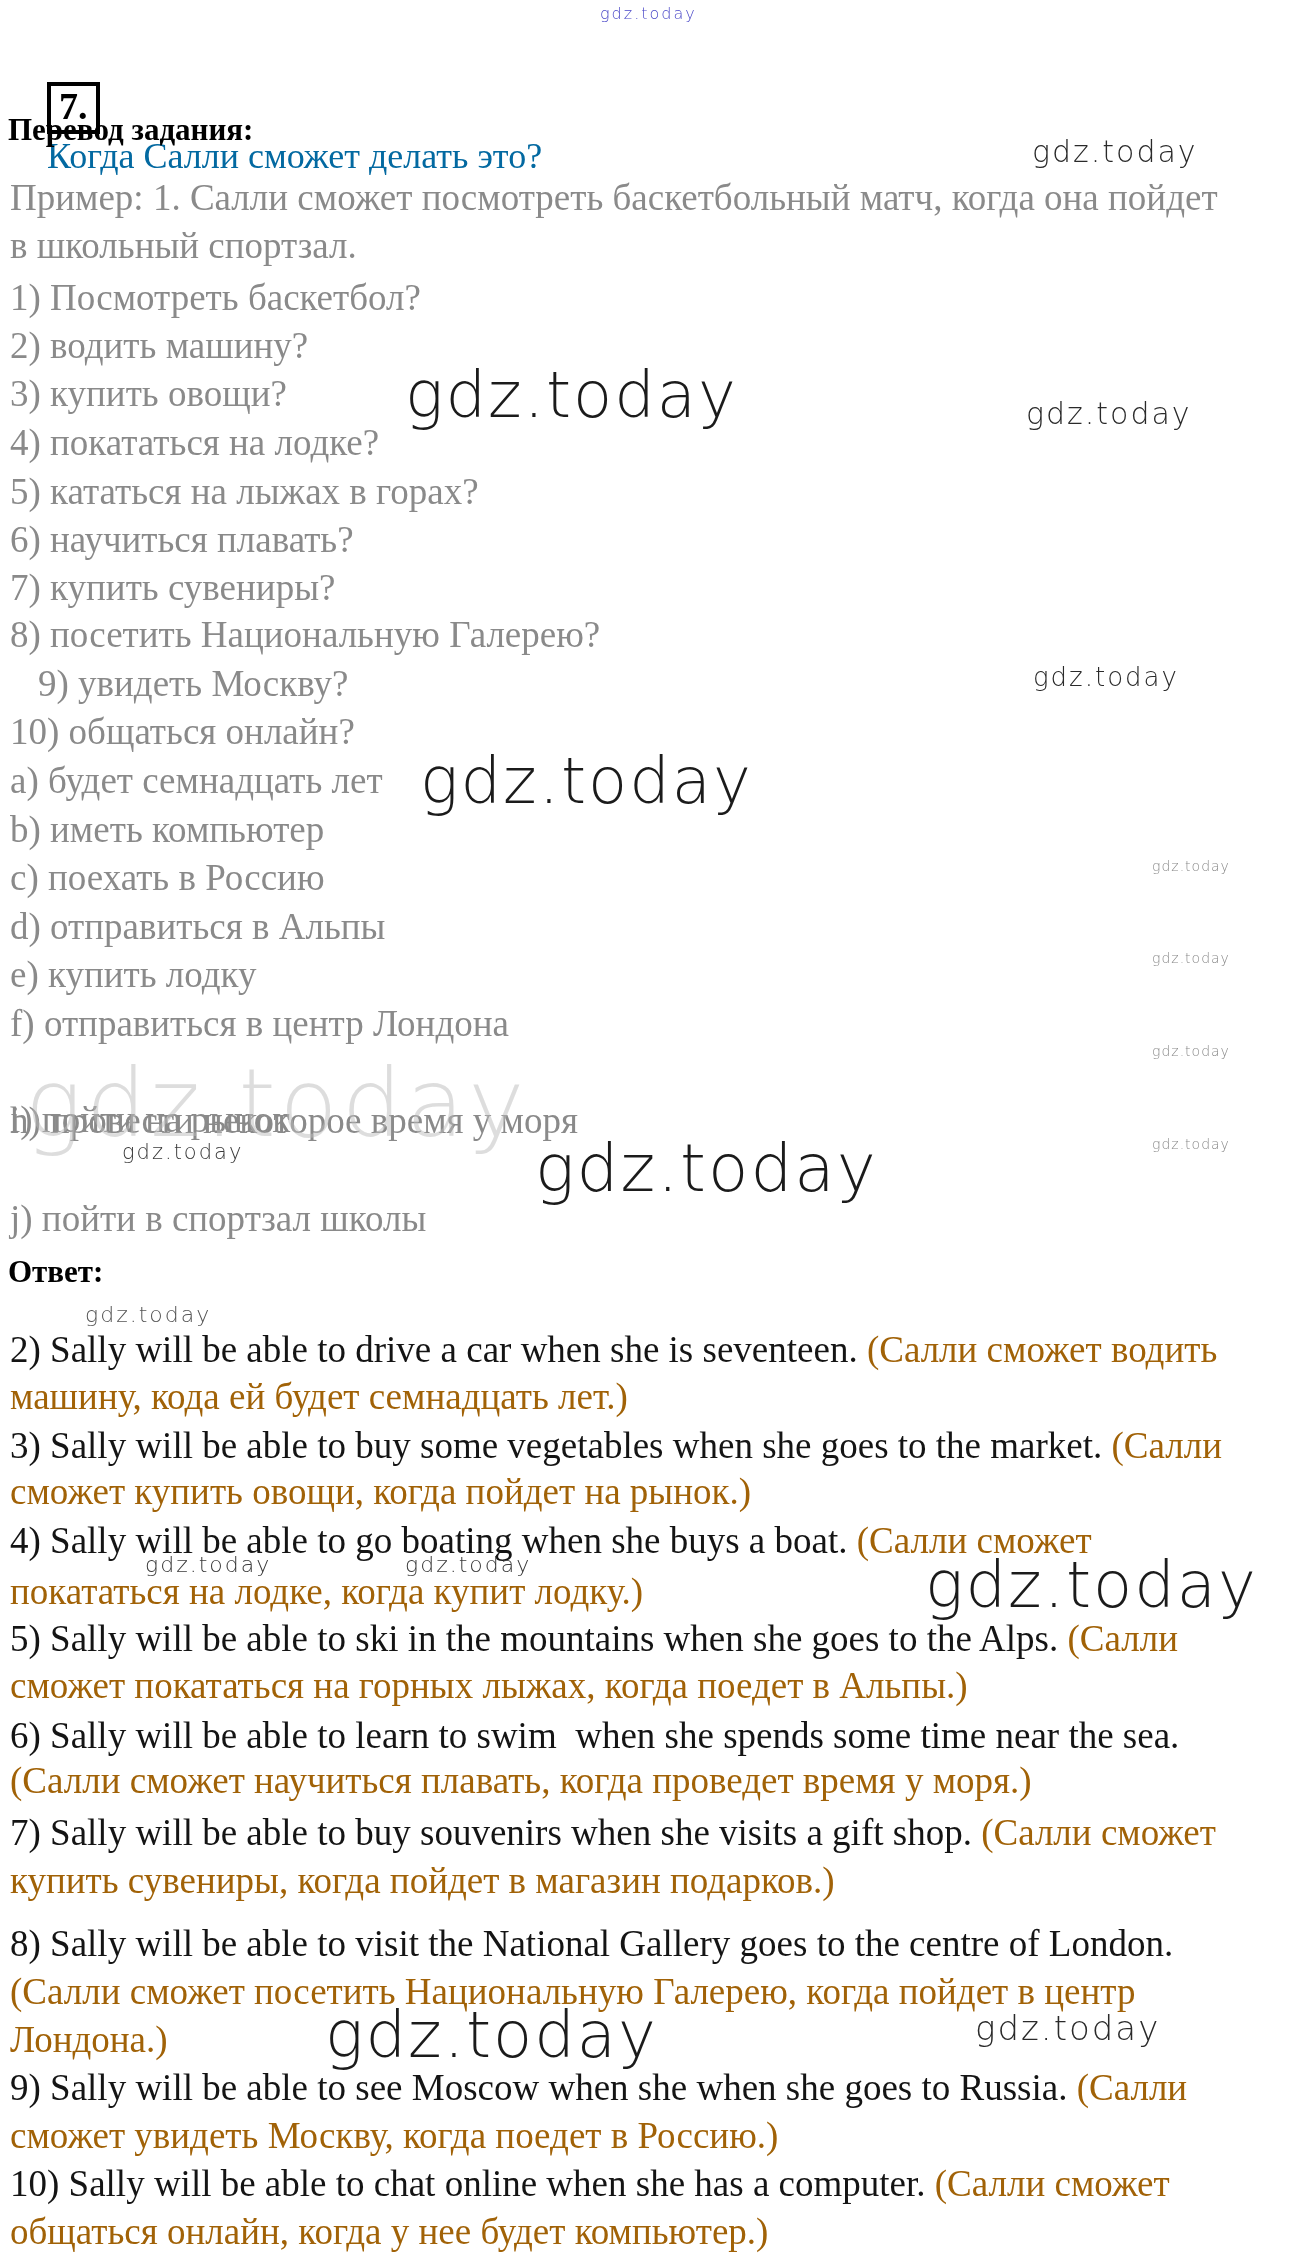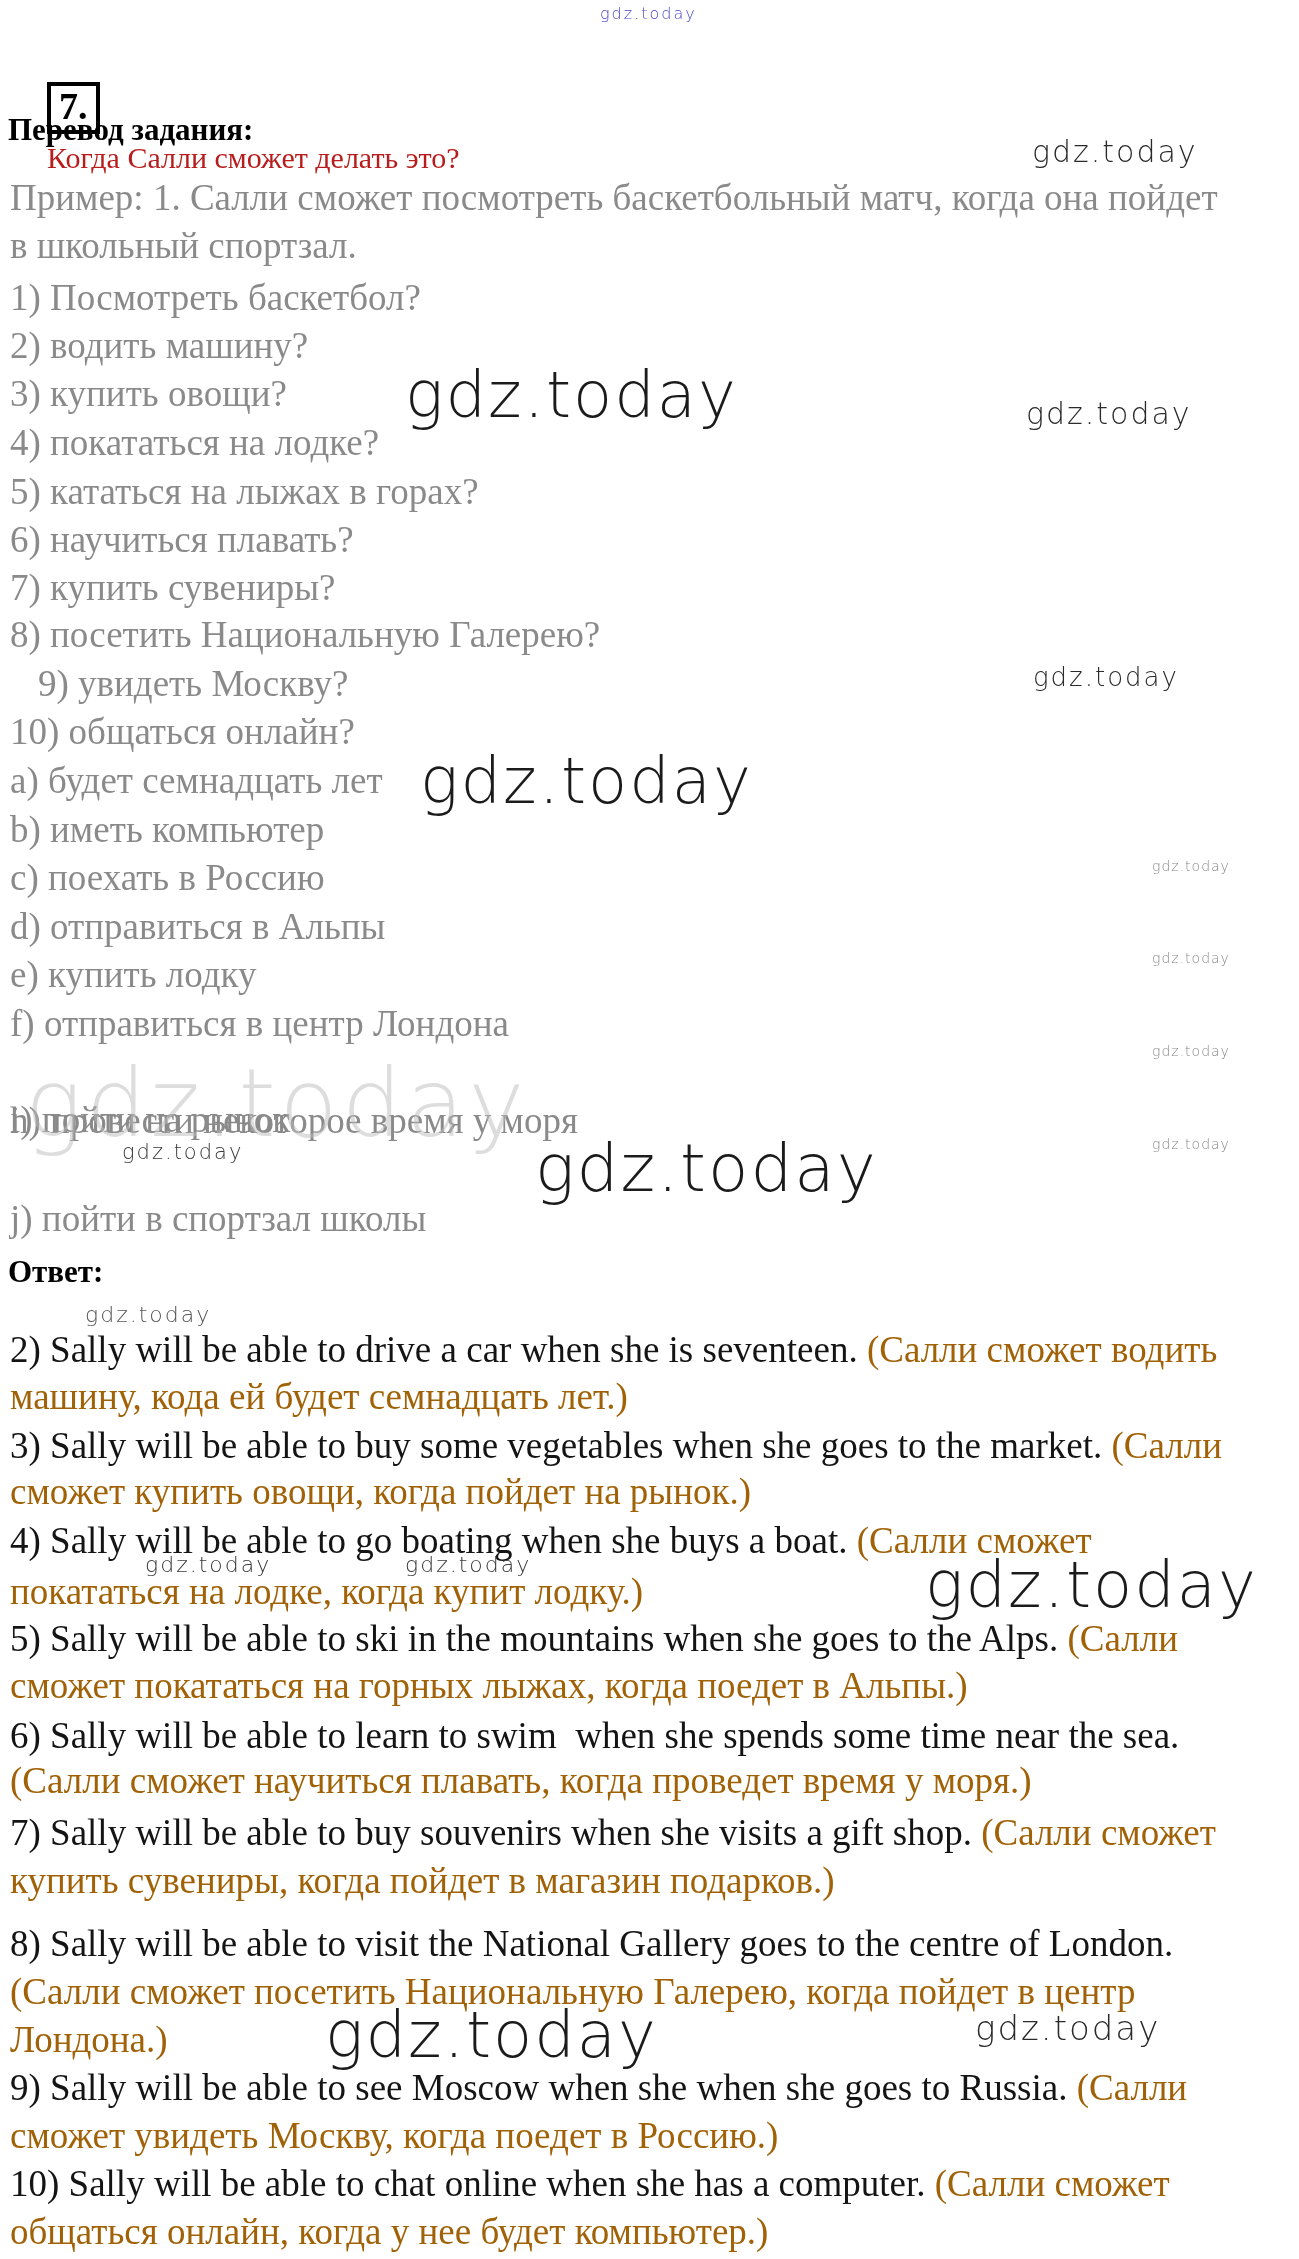--- a/index.html
+++ b/index.html
@@ -9,21 +9,21 @@
   }
   .ln { position:absolute; left:10px; white-space:pre; font-size:37px; line-height:1.2; color:#1a1a1a; }
   .gray { color:#8a8a8a; }
   .en { color:#141414; }
   .ru { color:#a16207; }
   .head { position:absolute; left:8px; font-weight:bold; font-size:31px; color:#000; white-space:pre; }
   .num-box {
     display:inline-block; border:4px solid #000; padding:0 8px 2px 8px;
     font-weight:bold; font-size:38px; color:#000; margin-right:14px; line-height:1.1;
   }
-  .title-gray { font-size:30px; color:#b91c1c; }
+  .title-gray { font-size:36px; color:#0369a1; }
   .wm {
     position:absolute; font-family:"DejaVu Sans", sans-serif; font-weight:200;
     letter-spacing:2px; color:#1e1e1e; white-space:pre;
   }
   .wm-big   { font-size:64px; color:#1b1b1b; }
   .wm-med   { font-size:30px; color:#2a2a2a; }
   .wm-small { font-size:21px; color:#3a3a3a; }
   .wm-tiny  { font-size:14px; color:#8a8a8a; letter-spacing:1px; }
   .wm-blue  { font-size:16px; color:#4a48c8; }
   .wm-light { font-size:95px; color:#bdbdbd; opacity:0.5; letter-spacing:4px; }

